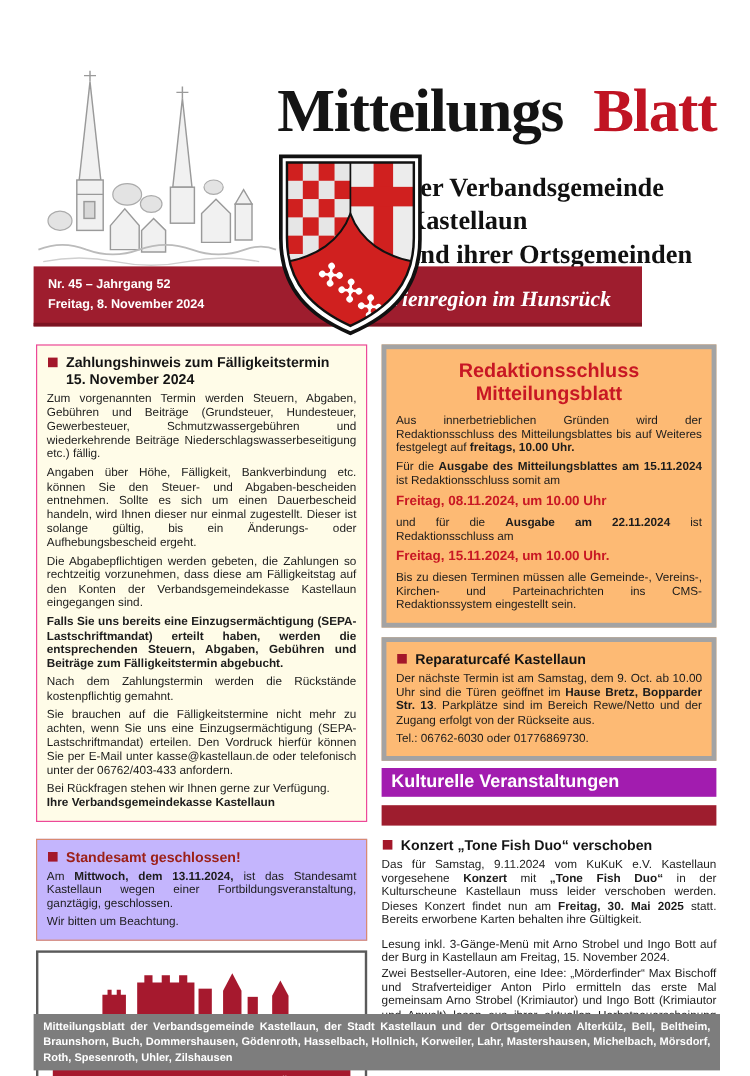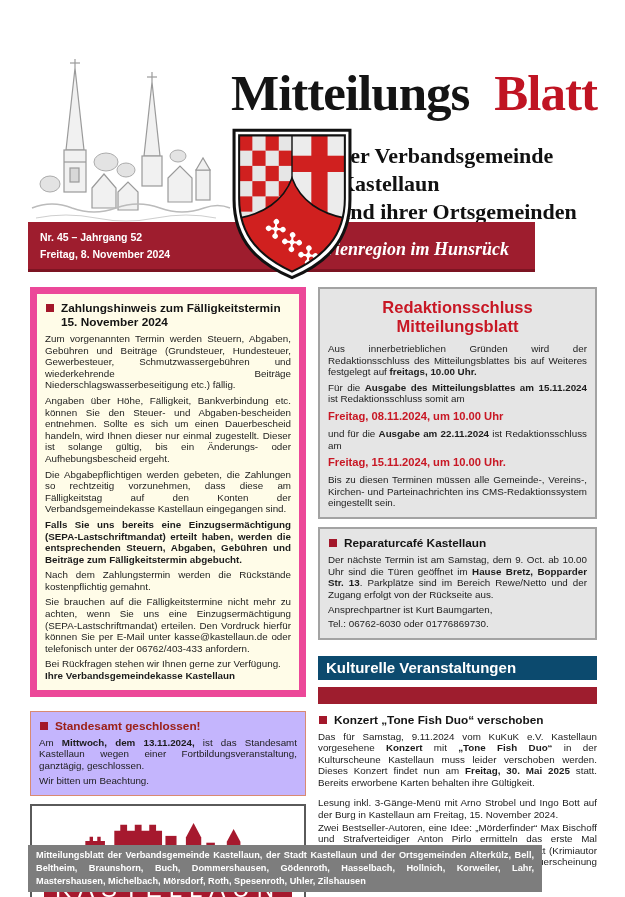--- a/index.html
+++ b/index.html
@@ -17,22 +17,22 @@
     background:#9e1d2e; border-bottom:3px solid #7c1422; }
   .band-issue { position:absolute; left:12px; top:7px; color:#fff; font-weight:bold; font-size:10.5px; line-height:17px; }
   .band-tagline { position:absolute; right:26px; bottom:9px; color:#fff;
     font-family:"Liberation Serif", serif; font-style:italic; font-weight:bold; font-size:18px; }
   .shield { position:absolute; left:231px; top:127px; width:122px; height:153px; z-index:5; }
 
   
   .col-left  { position:absolute; left:30px;  top:287px; width:276px; }
   .col-right { position:absolute; left:318px; top:287px; width:279px; }
 
-  .box { border:2px solid #a3a3a3; background:#e5e5e5; padding:7px 8px 8px 8px; }
-  .box-yellow { background:#fffce8; border:7px solid #ec4899; }
+  .box { border:4px solid #a3a3a3; background:#fdba74; padding:7px 8px 8px 8px; }
+  .box-yellow { background:#fffce8; border:1px solid #ec4899; }
   .box-pink   { background:#c4b5fd; border:1px solid #d98a72; margin-top:14px; }
   .box-logo   { background:#fff; border:2px solid #5a5a5a; margin-top:8px; padding:12px 12px 10px 12px; }
 
   .sec-head { display:flex; align-items:flex-start; font-weight:bold; font-size:11.8px; line-height:14px; margin-bottom:4px; }
   .sec-head .bullet { width:8px; height:8px; background:#a3172a; margin:3px 7px 0 1px; flex:0 0 auto; }
   .sec-head.maroon { color:#9c2018; }
 
   p.body { font-size:9.8px; line-height:11.6px; text-align:justify; margin-bottom:4px; color:#1c1c1c; }
   p.body:last-child { margin-bottom:0; }
   p.body b { font-weight:bold; }
@@ -41,26 +41,26 @@
   .red-title { text-align:center; font-weight:bold; color:#c81724; font-size:16.5px; margin:2px 0 7px 0; }
 
   
   .logo-wrap { text-align:center; }
   .castle { display:block; margin:0 auto -1px auto; width:196px; height:46px; }
   .logo-red { width:100%; height:66px; background:#a6192e; display:flex; flex-direction:column; align-items:center; justify-content:center; }
   .logo-red .lt { color:#fff; font-size:24px; letter-spacing:7px; font-weight:normal; }
   .logo-red .ls { color:#fff; font-size:9px; letter-spacing:2px; margin-top:5px; font-weight:bold; }
 
   
-  .banner-gray { background:#0c4a6e; color:#fff; font-weight:bold; font-size:15px; padding:3px 8px 4px 8px; margin-top:16px; }
+  .banner-gray { background:#a21caf; color:#fff; font-weight:bold; font-size:15px; padding:3px 8px 4px 8px; margin-top:6px; }
   .banner-red  { background:#9e1d2e; height:17px; margin-top:7px; }
   .plain-sec { margin-top:9px; }
 
   
-  .footer { position:absolute; left:28px; top:845px; width:514px; background:#7d7d7d;
+  .footer { position:absolute; left:28px; top:845px; width:572px; background:#7d7d7d;
     color:#fff; font-weight:bold; font-size:9.2px; line-height:13px; padding:4px 8px; text-align:justify; }
 </style>
 </head>
 <body>
 
 <div class="page">
 
   <svg class="sketch" viewBox="0 0 205 168">
     <g stroke="#9a9a9a" stroke-width="1.2" fill="#f1f1f1">
       <polygon points="38,92 47,10 56,92"></polygon>
@@ -226,21 +226,20 @@
       <p class="center-red">Freitag, 15.11.2024, um 10.00 Uhr.</p>
       <p class="body"><span>Bis zu diesen Terminen müssen alle Gemeinde-, Vereins-, Kirchen- und Parteinachrichten ins CMS-Redaktionssystem eingestellt sein.</span></p>
     </div>
 
     <div class="box" style="margin-top:8px">
       <div class="sec-head">
         <span class="bullet"></span>
         <span>Reparaturcafé Kastellaun</span>
       </div>
       <p class="body"><span>Der nächste Termin ist am Samstag, dem 9. Oct. ab 10.00 Uhr sind die Türen geöffnet im </span><b>Hause Bretz, Bopparder Str. 13</b><span>. Parkplätze sind im Bereich Rewe/Netto und der Zugang erfolgt von der Rückseite aus.</span></p>
-      <p class="body" style="margin-bottom:2px"><span>Ansprechpartner ist Kurt Baumgarten,</span></p>
       <p class="body"><span>Tel.: 06762-6030 oder 01776869730.</span></p>
     </div>
 
     <div class="banner-gray">Kulturelle Veranstaltungen</div>
     <div class="banner-red"></div>
 
     <div class="plain-sec">
       <div class="sec-head">
         <span class="bullet"></span>
         <span>Konzert „Tone Fish Duo“ verschoben</span>

